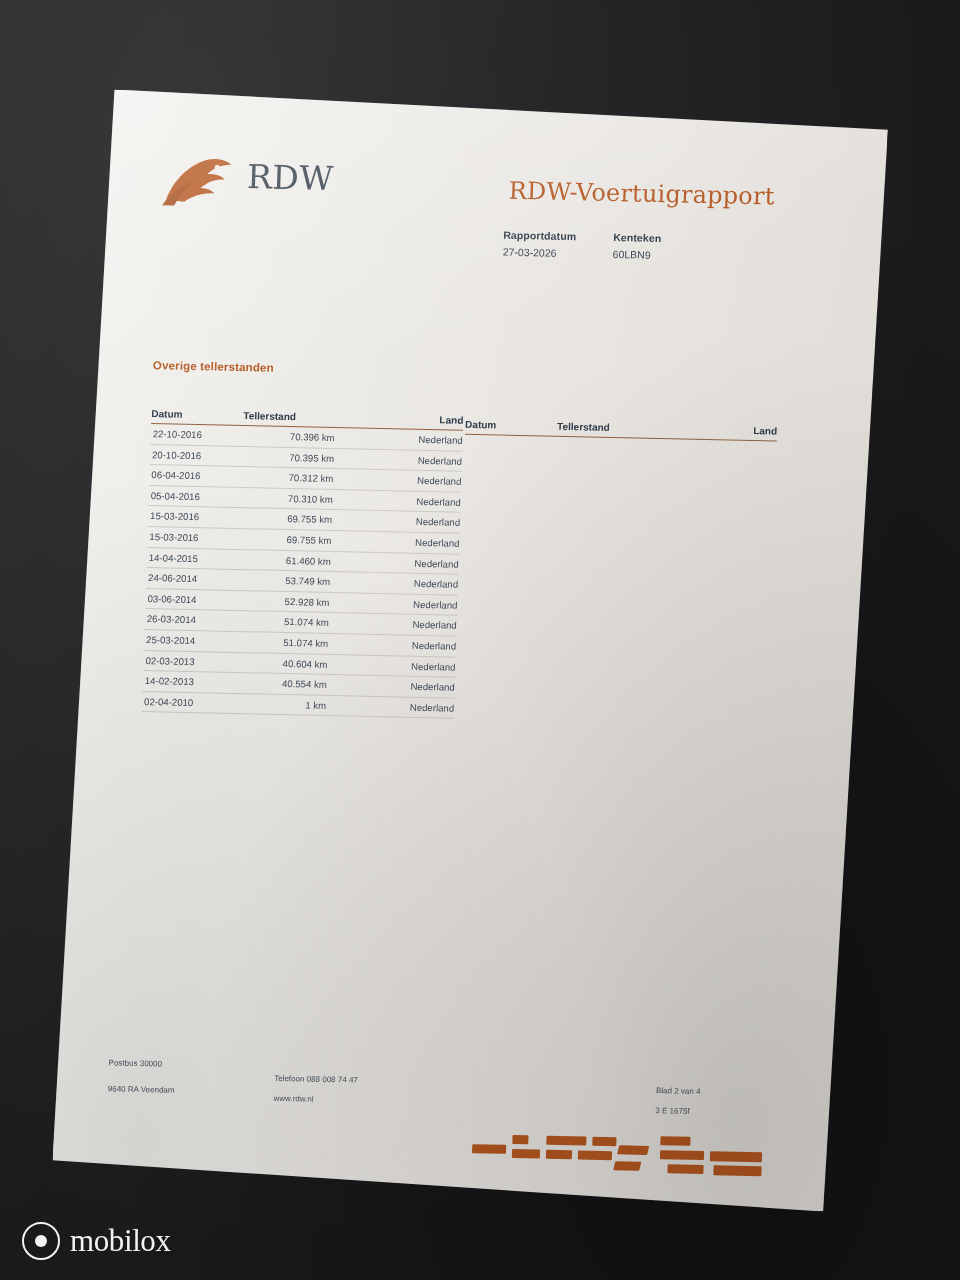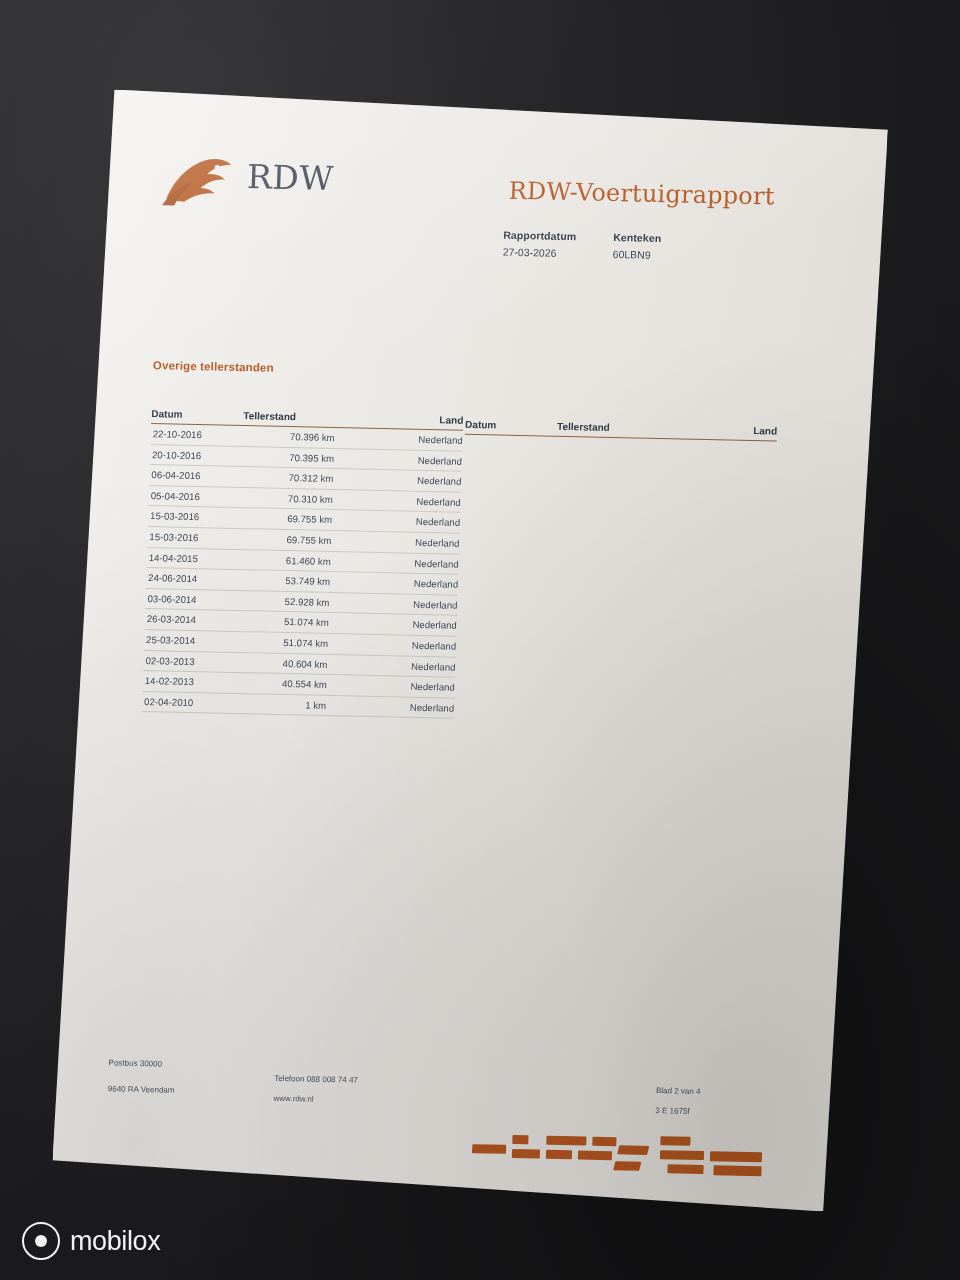--- a/index.html
+++ b/index.html
@@ -209,24 +209,24 @@
     border-radius: 50%;
     border: 2.5px solid #f2f2f2;
     display: flex; align-items: center; justify-content: center;
   }
   #wm-badge .dot {
     width: 12px; height: 12px;
     border-radius: 50%;
     background: #f2f2f2;
   }
   #wm-text {
-    font-size: 27px;
+    font-size: 31px;
     color: #f2f2f2;
     letter-spacing: -0.4px;
-    font-family: Liberation Sans, sans-serif;
+    font-family: Liberation Serif, serif;
   }
 </style>
 </head>
 <body>
 
 <div id="backdrop"></div>
 
 <div id="paper-wrap">
   <div id="paper">
     <div class="content">

